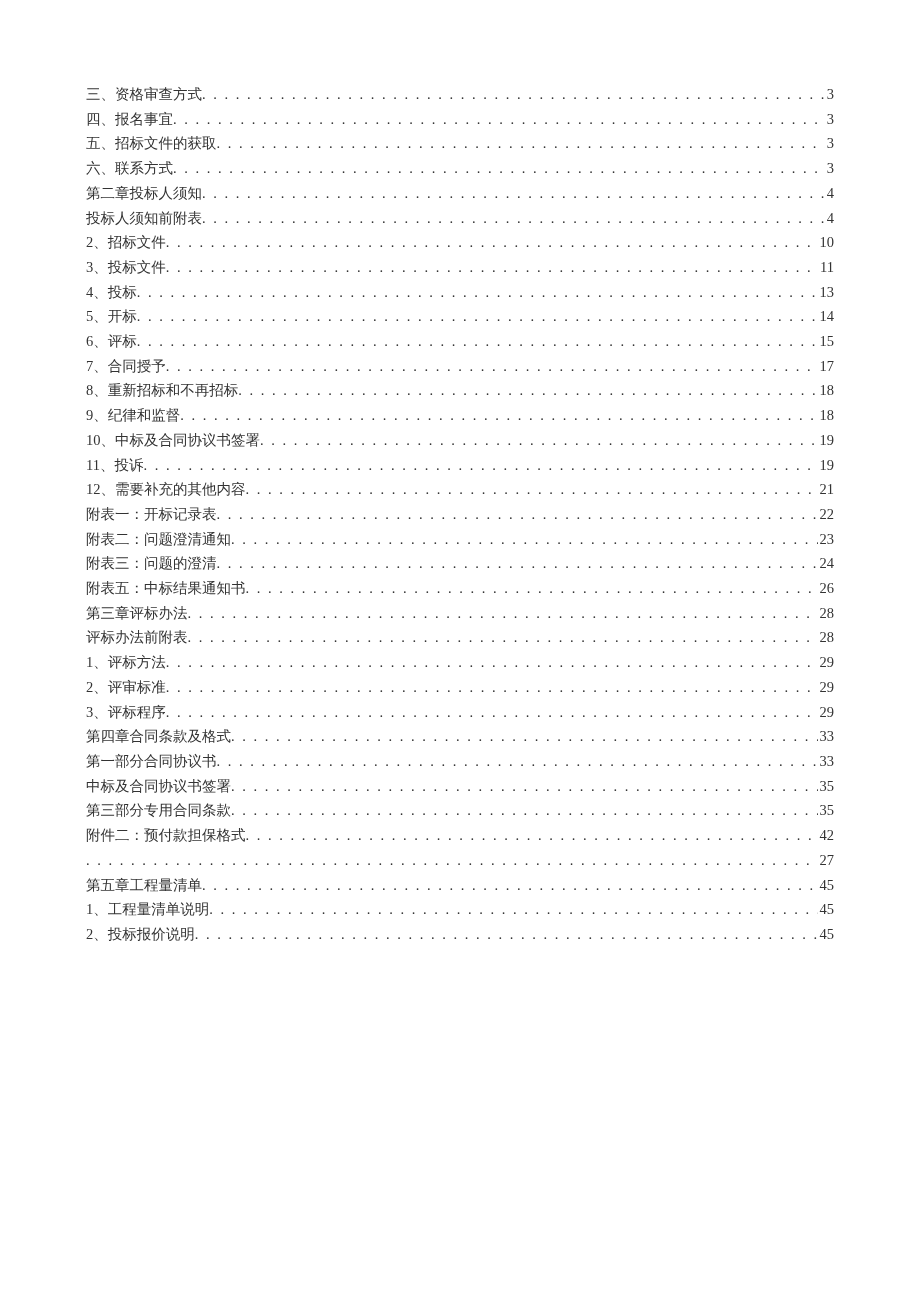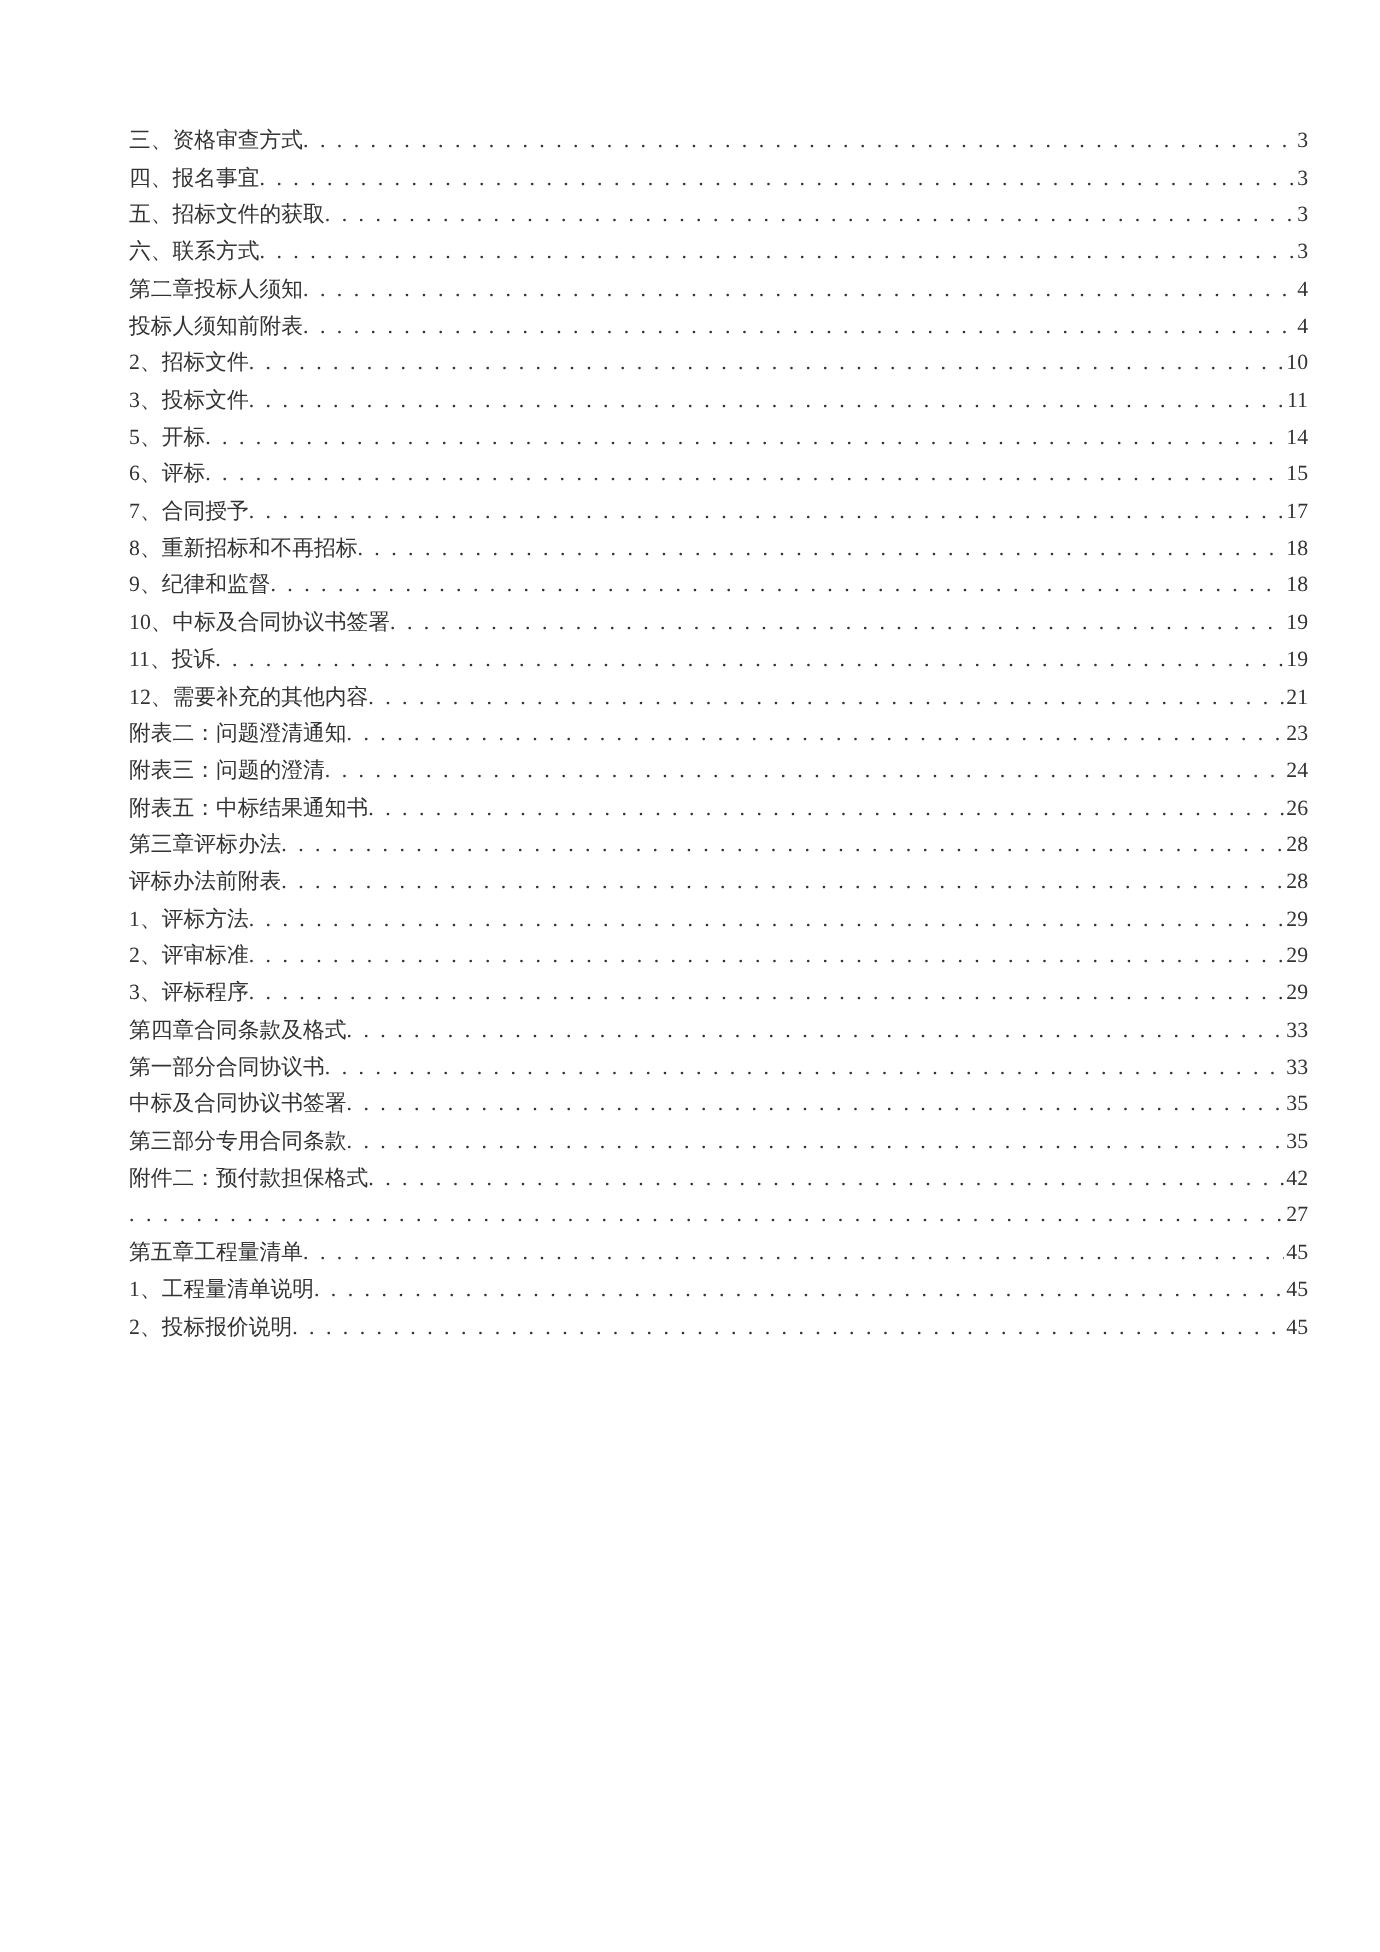--- a/index.html
+++ b/index.html
@@ -3,21 +3,21 @@
 <meta charset="utf-8">
 <style>
   body {
     margin: 0;
     padding: 0;
     background: #ffffff;
     font-family: "SimSun", "宋体", serif;
     width: 920px;
   }
   .page {
-    padding: 82px 48px 0 86px;
+    padding: 82px 86px 0 86px;
     box-sizing: border-box;
   }
   .toc-entry {
     display: flex;
     align-items: baseline;
     font-size: 14.5px;
     color: #333333;
     line-height: 24.7px;
     white-space: nowrap;
   }
@@ -77,20 +77,25 @@
         <span class="toc-label">2、招标文件</span>
         <span class="toc-dots"></span>
         <span class="toc-page">10</span>
       </div>
       <div class="toc-entry">
         <span class="toc-label">3、投标文件</span>
         <span class="toc-dots"></span>
         <span class="toc-page">11</span>
       </div>
       <div class="toc-entry">
+        <span class="toc-label">4、投标</span>
+        <span class="toc-dots"></span>
+        <span class="toc-page">13</span>
+      </div>
+      <div class="toc-entry">
         <span class="toc-label">5、开标</span>
         <span class="toc-dots"></span>
         <span class="toc-page">14</span>
       </div>
       <div class="toc-entry">
         <span class="toc-label">6、评标</span>
         <span class="toc-dots"></span>
         <span class="toc-page">15</span>
       </div>
       <div class="toc-entry">
@@ -115,20 +120,25 @@
       </div>
       <div class="toc-entry">
         <span class="toc-label">11、投诉</span>
         <span class="toc-dots"></span>
         <span class="toc-page">19</span>
       </div>
       <div class="toc-entry">
         <span class="toc-label">12、需要补充的其他内容</span>
         <span class="toc-dots"></span>
         <span class="toc-page">21</span>
+      </div>
+      <div class="toc-entry">
+        <span class="toc-label">附表一：开标记录表</span>
+        <span class="toc-dots"></span>
+        <span class="toc-page">22</span>
       </div>
       <div class="toc-entry">
         <span class="toc-label">附表二：问题澄清通知</span>
         <span class="toc-dots"></span>
         <span class="toc-page">23</span>
       </div>
       <div class="toc-entry">
         <span class="toc-label">附表三：问题的澄清</span>
         <span class="toc-dots"></span>
         <span class="toc-page">24</span>

